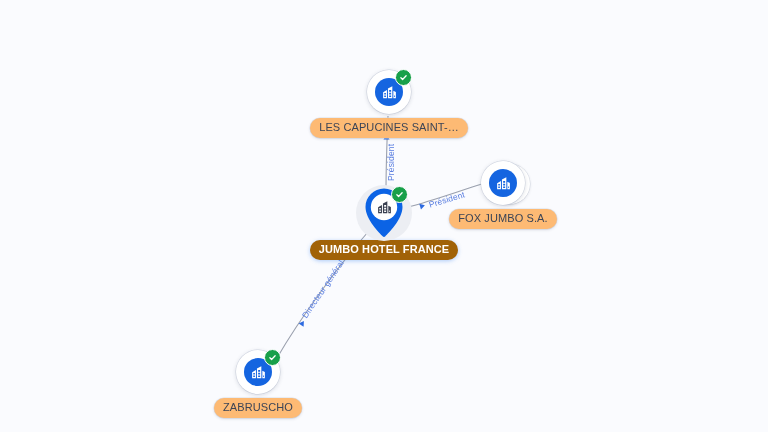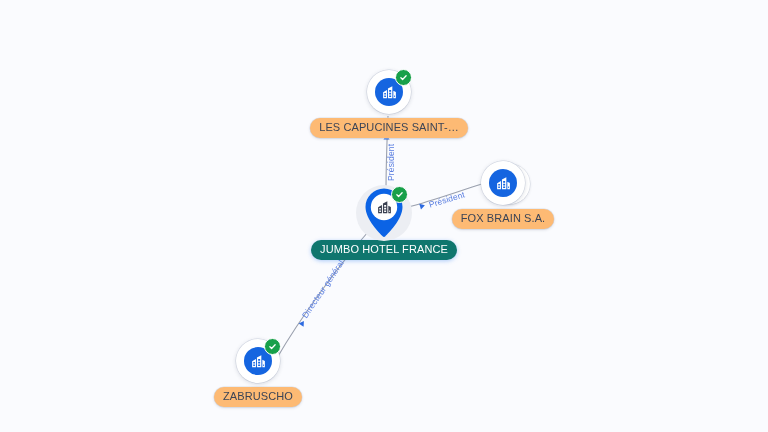--- a/index.html
+++ b/index.html
@@ -128,24 +128,24 @@
     line-height: 13px;
     white-space: nowrap;
     letter-spacing: 0.1px;
   }
   .label-plain {
     background: #fdba74;
     color: #3b4456;
     box-shadow: 0 1px 3px rgba(40,50,80,0.16), 0 0 0 0.5px rgba(222,226,236,0.9);
   }
   .label-active {
-    background: #0f766e;
+    background: #a16207;
     color: #ffffff;
     box-shadow: 0 1px 4px rgba(26,111,239,0.35);
-    font-weight: 400;
+    font-weight: 700;
   }
   
   .edge-label {
     position: absolute;
     font-size: 8.5px;
     color: #5b7fe0;
     white-space: nowrap;
     letter-spacing: 0.15px;
     transform-origin: 0 50%;
   }
@@ -202,21 +202,21 @@
     <div class="marker-circle">
       <div class="stack-ring"></div>
       <div class="disc">
         <svg width="17" height="17" viewBox="0 0 24 24" aria-hidden="true">
           <path fill="#ffffff" d="M3 20V11.6l5.4-3.3V20H3zm1.6-1.5h2.3v-2.2H4.6v2.2zm0-3.6h2.3v-2.2H4.6v2.2z"></path>
           <path fill="#ffffff" d="M9.8 20V6.4L16 3v17H9.8zm1.7-1.5h2.8v-2.3h-2.8v2.3zm0-3.8h2.8v-2.3h-2.8v2.3zm0-3.8h2.8V8.6h-2.8v2.3z"></path>
           <path fill="#ffffff" d="M17.4 20V9.4L21 11.3V20h-3.6zm1.3-1.5h1.1v-2.1h-1.1v2.1z"></path>
         </svg>
       </div>
     </div>
-    <div class="node-label label-plain">FOX BRAIN S.A.</div>
+    <div class="node-label label-plain">FOX JUMBO S.A.</div>
   </div>
 
   <div class="node" style="left:318px; top:182px; width:132px;">
     <div class="marker-pin-wrap">
       <div class="pin-halo"></div>
       <div class="pin-shape">
         <svg width="40" height="52" viewBox="0 0 40 52" aria-hidden="true">
           <path fill="#0b63e5" d="M20 1.5c10.2 0 18.5 8.3 18.5 18.5 0 12.4-14.4 26.6-17.1 29.2a2 2 0 0 1-2.8 0C15.9 46.6 1.5 32.4 1.5 20 1.5 9.8 9.8 1.5 20 1.5z"></path>
           <circle cx="20" cy="20" r="13.2" fill="#ffffff"></circle>
         </svg>
@@ -230,21 +230,21 @@
       </div>
       <div class="verified-badge badge-on-pin" style="right:7px; top:4px;">
         <svg width="9" height="9" viewBox="0 0 24 24" aria-hidden="true">
           <path fill="none" stroke="#ffffff" stroke-width="3.4" stroke-linecap="round" stroke-linejoin="round" d="M5 12.6l4.6 4.6L19 7.4"></path>
         </svg>
       </div>
     </div>
     <div class="node-label label-active" style="margin-top:-4px;">JUMBO HOTEL FRANCE</div>
   </div>
 
-  <div class="node" style="left:222px; top:339px; width:72px;">
+  <div class="node" style="left:222px; top:350px; width:72px;">
     <div class="marker-circle">
       <div class="disc">
         <svg width="17" height="17" viewBox="0 0 24 24" aria-hidden="true">
           <path fill="#ffffff" d="M3 20V11.6l5.4-3.3V20H3zm1.6-1.5h2.3v-2.2H4.6v2.2zm0-3.6h2.3v-2.2H4.6v2.2z"></path>
           <path fill="#ffffff" d="M9.8 20V6.4L16 3v17H9.8zm1.7-1.5h2.8v-2.3h-2.8v2.3zm0-3.8h2.8v-2.3h-2.8v2.3zm0-3.8h2.8V8.6h-2.8v2.3z"></path>
           <path fill="#ffffff" d="M17.4 20V9.4L21 11.3V20h-3.6zm1.3-1.5h1.1v-2.1h-1.1v2.1z"></path>
         </svg>
       </div>
       <div class="verified-badge badge-on-circle">
         <svg width="9" height="9" viewBox="0 0 24 24" aria-hidden="true">

